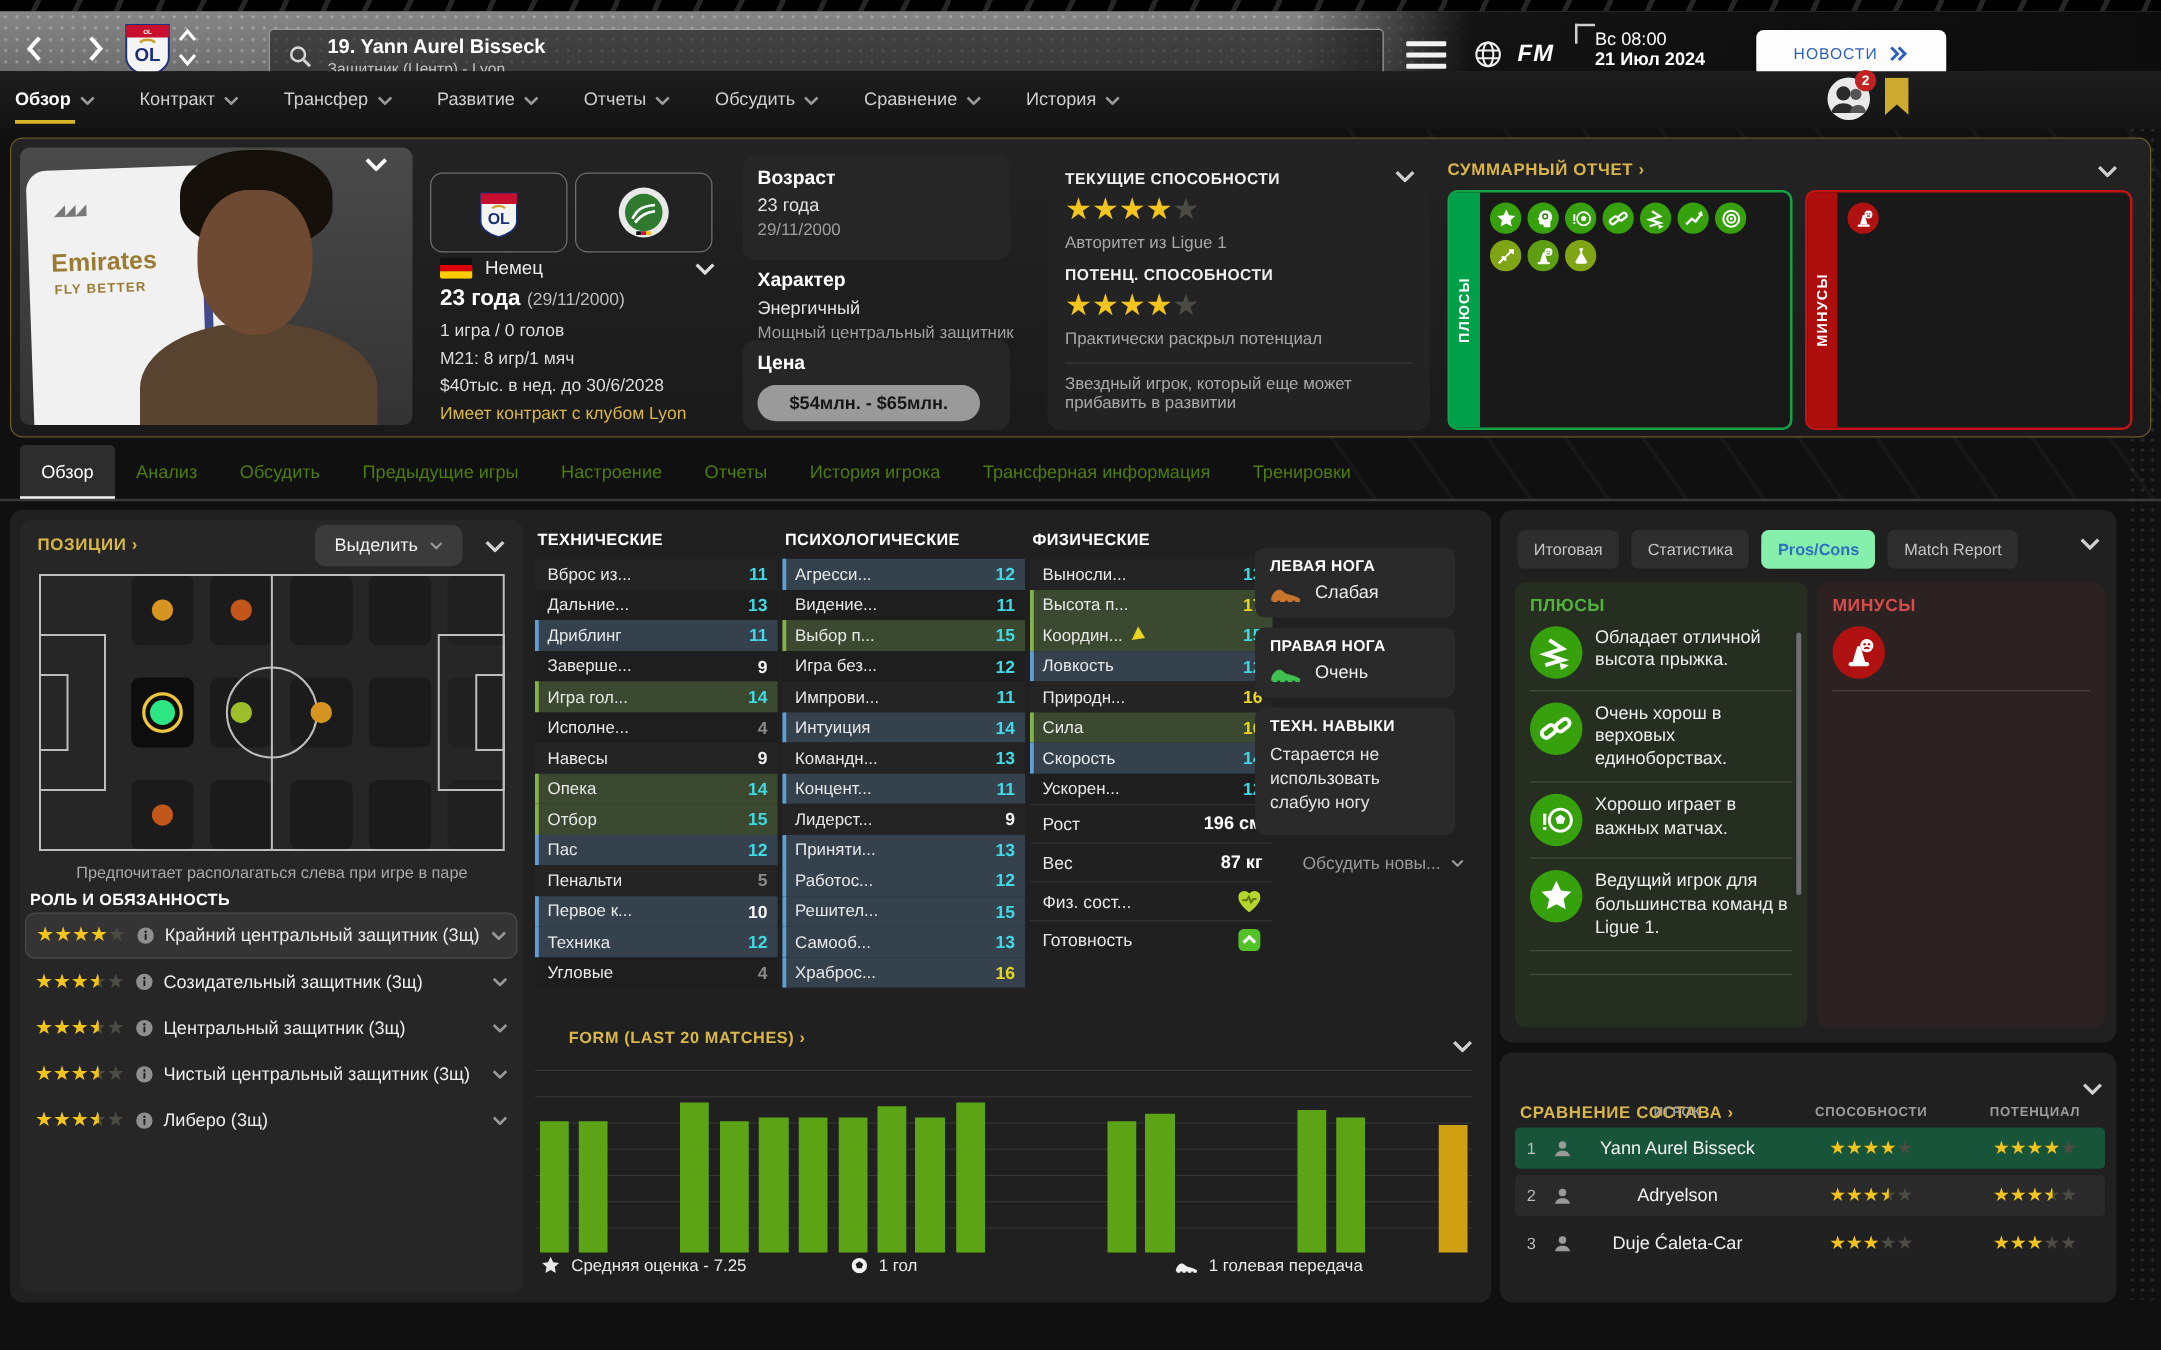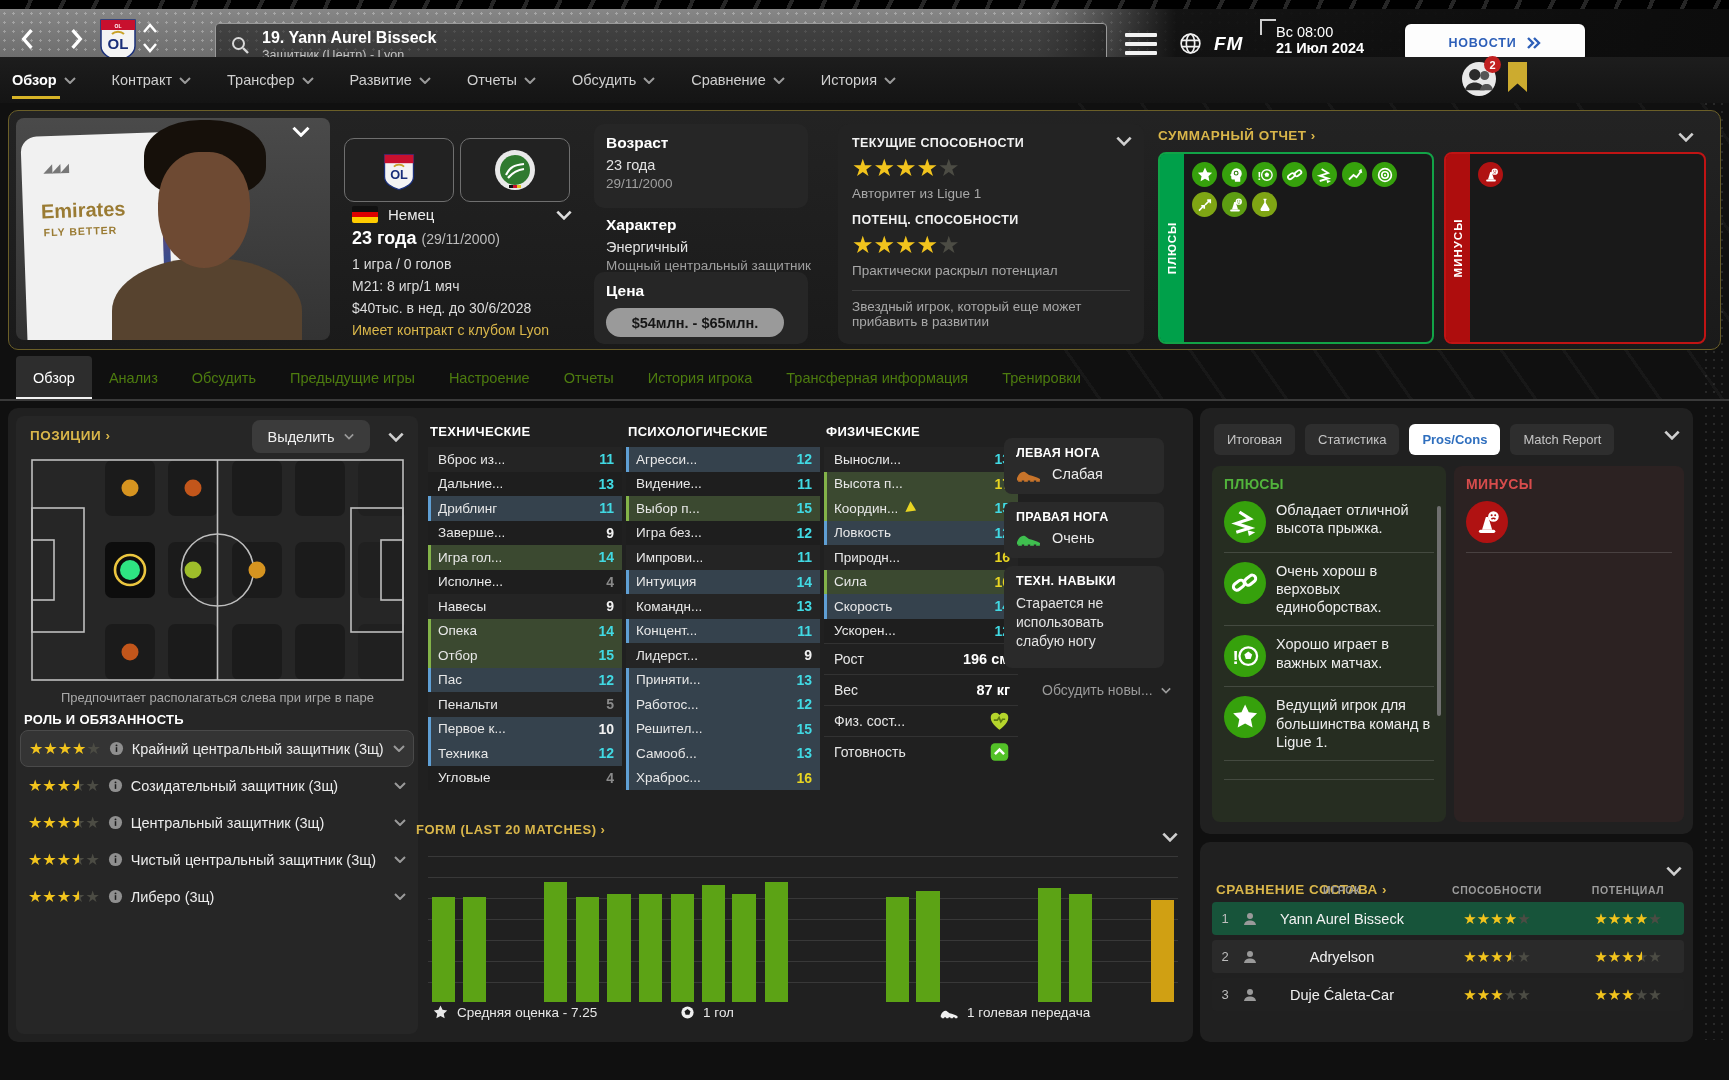--- a/index.html
+++ b/index.html
@@ -25,23 +25,23 @@
   #sb-sub{font-size:12.5px;color:#c2c2c2;}
   #hamburger{left:1125px;top:24px;width:32px;height:22px;display:flex;flex-direction:column;justify-content:space-between;cursor:pointer;}
   #hamburger span{height:4px;background:#f2f2f2;border-radius:1px;}
   #globe{left:1178px;top:22px;width:25px;height:25px;cursor:pointer;}
   #fm-logo{left:1214px;top:24px;font-size:19px;font-weight:bold;font-style:italic;color:#fff;letter-spacing:1px;}
   #datebox{left:1266px;top:13px;width:120px;height:44px;padding:2px 10px;}
   #datebox:before{content:"";position:absolute;left:-6px;top:-3px;width:14px;height:14px;border-left:2px solid #cfcfcf;border-top:2px solid #cfcfcf;}
   #datebox:after{content:"";position:absolute;right:-6px;bottom:-3px;width:14px;height:14px;border-right:2px solid #cfcfcf;border-bottom:2px solid #cfcfcf;}
   #time-line{font-size:14.5px;color:#fff;}
   #date-line{font-size:14.5px;font-weight:bold;color:#fff;}
-  #news-btn{left:1405px;top:15px;width:180px;height:38px;background:#fdfdfd;border-radius:6px;
+  #news-btn{left:1405px;top:15px;width:152px;height:38px;background:#fdfdfd;border-radius:6px;
     display:flex;align-items:center;justify-content:center;gap:9px;cursor:pointer;
-    font-size:12.5px;font-weight:bold;color:#2d5fb8;letter-spacing:.8px;box-shadow:0 1px 3px rgba(0,0,0,.5);}
+    font-size:12.5px;font-weight:normal;color:#2d5fb8;letter-spacing:.8px;box-shadow:0 1px 3px rgba(0,0,0,.5);}
 
   
   #mainnav{left:0;top:57px;width:1729px;height:46px;background:linear-gradient(180deg,#1d1d1d,#141414);}
   #mainnav .tabs{position:absolute;left:12px;top:0;height:100%;display:flex;align-items:center;gap:38px;}
   .mtab{display:flex;align-items:center;gap:7px;font-size:14.5px;color:#cfcfcf;cursor:pointer;position:relative;height:100%;}
   .mtab.active{color:#fff;font-weight:bold;}
   .mtab.active:after{content:"";position:absolute;left:0;right:14px;bottom:4px;height:3px;background:#d8b427;}
   .chev{width:10px;height:7px;color:#9a9a9a;}
   #avatar-wrap{left:1462px;top:60px;width:70px;height:40px;}
   #avatar{position:absolute;left:0;top:2px;width:34px;height:34px;border-radius:50%;background:#e9e9e9;overflow:hidden;cursor:pointer;}
@@ -147,21 +147,21 @@
   .footbox{left:1004px;width:160px;background:#2a2a2a;border-radius:8px;padding:8px 12px;box-sizing:border-box;}
   .fb-label{font-size:12.5px;font-weight:bold;color:#fff;letter-spacing:.3px;}
   .fb-row{display:flex;align-items:center;gap:10px;margin-top:6px;font-size:14.5px;color:#ececec;}
   #skills-text{font-size:14px;color:#e3e3e3;line-height:1.35;margin-top:6px;}
   #discuss-row{left:1042px;top:682px;display:flex;align-items:center;gap:8px;font-size:14px;color:#9a9a9a;cursor:pointer;}
 
   
   #report-tabs{left:1214px;top:424px;display:flex;gap:10px;}
   .rtab{height:31px;padding:0 13px;border-radius:6px;background:#2e2e2e;color:#c5c5c5;font-size:13px;
     display:flex;align-items:center;cursor:pointer;}
-  .rtab.active{background:#ffffff;color:#2f6fbe;font-weight:bold;}
+  .rtab.active{background:#86efac;color:#2f6fbe;font-weight:bold;}
   #rt-chev{left:1664px;top:430px;width:16px;height:10px;color:#cfcfcf;cursor:pointer;}
   #pros-detail{left:1212px;top:466px;width:234px;height:356px;background:#262d21;border-radius:8px;padding:10px 12px;box-sizing:border-box;overflow:hidden;}
   #cons-detail{left:1454px;top:466px;width:230px;height:356px;background:#2c2222;border-radius:8px;padding:10px 12px;box-sizing:border-box;overflow:hidden;}
   .pc-title{font-size:14px;font-weight:bold;letter-spacing:.4px;}
   #pros-detail .pc-title{color:#52b33c;}
   #cons-detail .pc-title{color:#d84c4c;}
   .pc-item{display:flex;gap:10px;padding:9px 0;border-bottom:1px solid rgba(255,255,255,.14);align-items:flex-start;}
   .pc-item .txt{font-size:14.5px;color:#ededed;line-height:1.25;flex:1;}
   .pc-item .cicon{flex:0 0 auto;}
   #pros-scroll{position:absolute;right:5px;top:40px;width:4px;height:210px;background:#6f6f6f;border-radius:2px;cursor:pointer;}
@@ -178,21 +178,21 @@
   .sq-row .n{width:26px;text-align:center;color:#bdbdbd;font-size:13px;}
   .sq-row .pi{width:24px;display:flex;justify-content:center;}
   .sq-row .nm{width:160px;text-align:center;}
   .sq-row .s1{width:150px;display:flex;justify-content:center;}
   .sq-row .s2{width:112px;display:flex;justify-content:center;}
   .sq-row.hl{background:#17543a;}
   .sq-row.r2{background:#2a2a2a;}
   .sq-row.r3{background:#212121;}
 
   
-  #form-title{left:416px;top:822px;font-size:13px;}
+  #form-title{left:455px;top:822px;font-size:13px;}
   #form-chev{left:1162px;top:832px;width:16px;height:10px;color:#cfcfcf;cursor:pointer;}
   #form-chart{left:428px;top:856px;width:750px;height:146px;
     background-image:linear-gradient(#383838 1px,transparent 1px);background-size:100% 21px;}
   .fbar{position:absolute;bottom:0;width:3.1%;background:#5ca315;}
   .fbar.gold{background:#d0a013;}
   #form-legend{left:428px;top:1012px;width:750px;display:flex;align-items:center;font-size:13.5px;color:#e8e8e8;}
   .leg-item{display:flex;align-items:center;gap:8px;position:absolute;text-align:right;}
 
   
   .stars{display:inline-flex;}

